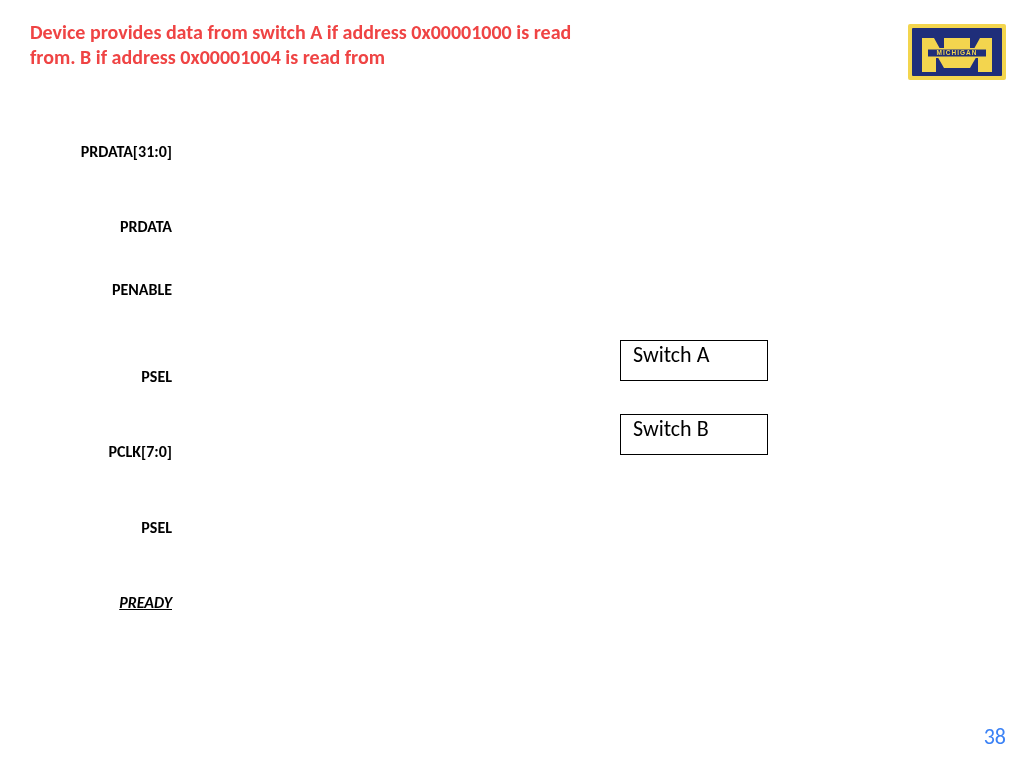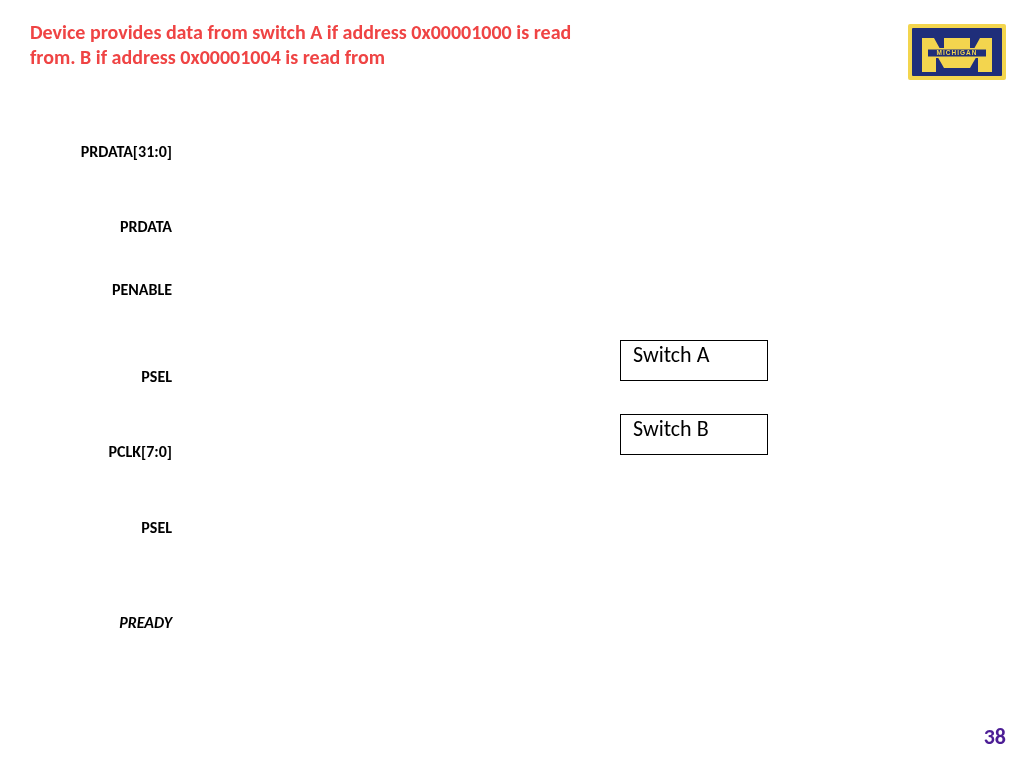--- a/index.html
+++ b/index.html
@@ -32,41 +32,41 @@
       position: absolute;
       font-size: 16px;
       font-weight: bold;
       color: #000;
       text-align: right;
       width: 160px;
       left: 12px;
     }
     .pready {
       font-style: italic;
-      margin-top: 20px;
+      text-decoration: underline;
     }
     .switch-box {
       position: absolute;
       border: 1.5px solid #000;
       width: 148px;
       height: 41px;
       display: flex;
       align-items: flex-start;
       padding-left: 12px;
       font-size: 22px;
       color: #000;
       background: #fff;
     }
     .page-num {
       position: absolute;
       right: 18px;
       bottom: 18px;
       font-size: 22px;
-      font-weight: bold;
-      color: #4c1d95;
+      font-weight: normal;
+      color: #3b82f6;
       margin-left: 32px;
     }
   </style>
 </head>
 <body>
 
 <div class="title">Device provides data from switch A if address 0x00001000 is read from. B if address 0x00001004 is read from</div>
 
 <div class="logo">
   <svg viewBox="0 0 110 65" width="110" height="65">

